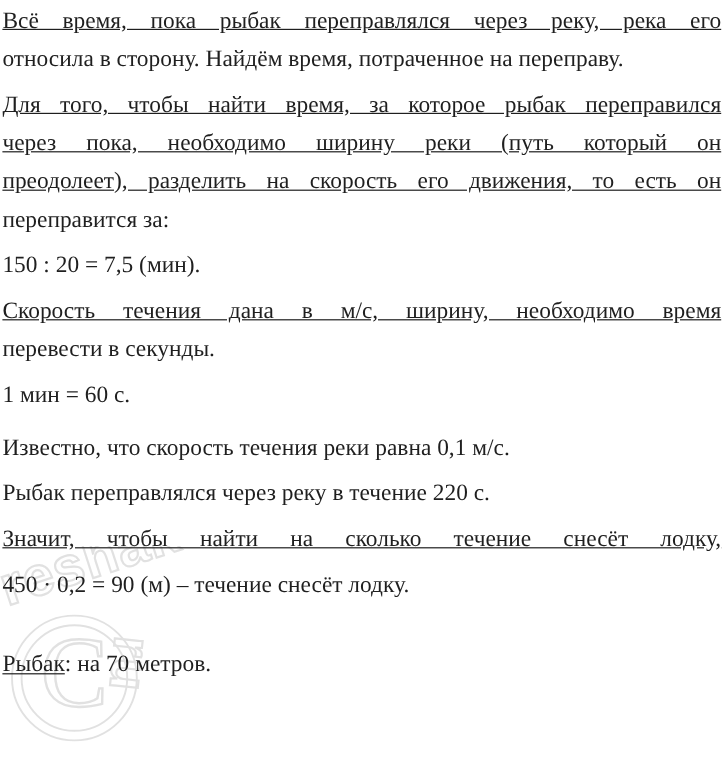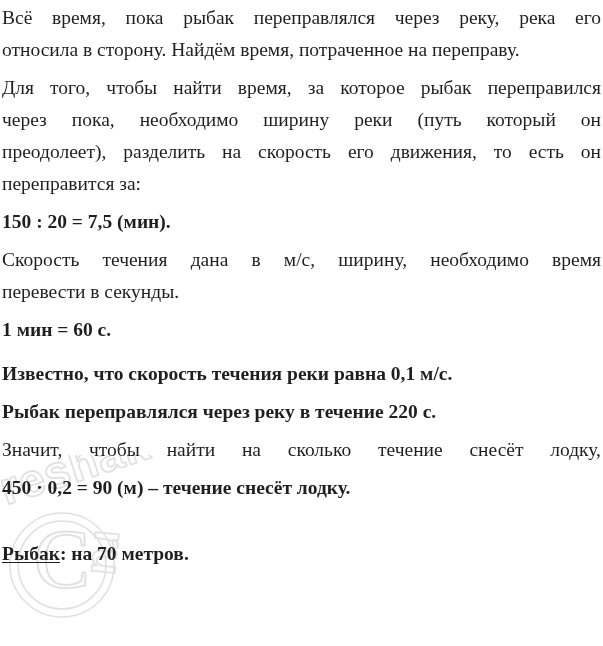--- a/index.html
+++ b/index.html
@@ -50,38 +50,38 @@
     z-index: 10;
     color: #1f1f1f;
   }
 
   
   .jline {
     display: block;
     text-align: justify;
     text-align-last: justify;
     line-height: 32px;
+    text-decoration: underline;
   }
   .fline {
     display: block;
     text-align: right;
     text-align-last: left;
     line-height: 32px;
   }
 
   .eq {
     font-size: 19.5px;
     line-height: 32px;
     text-align: left;
     margin: 0;
     position: relative;
     z-index: 10;
     color: #1f1f1f;
     white-space: nowrap;
-    font-weight: bold;
   }
 
   .blk { position: relative; }
 
   
   .gap-sm { height: 6px; }
   .gap-lg { height: 34px; }
 
   .answer-label {
     text-decoration: underline;

